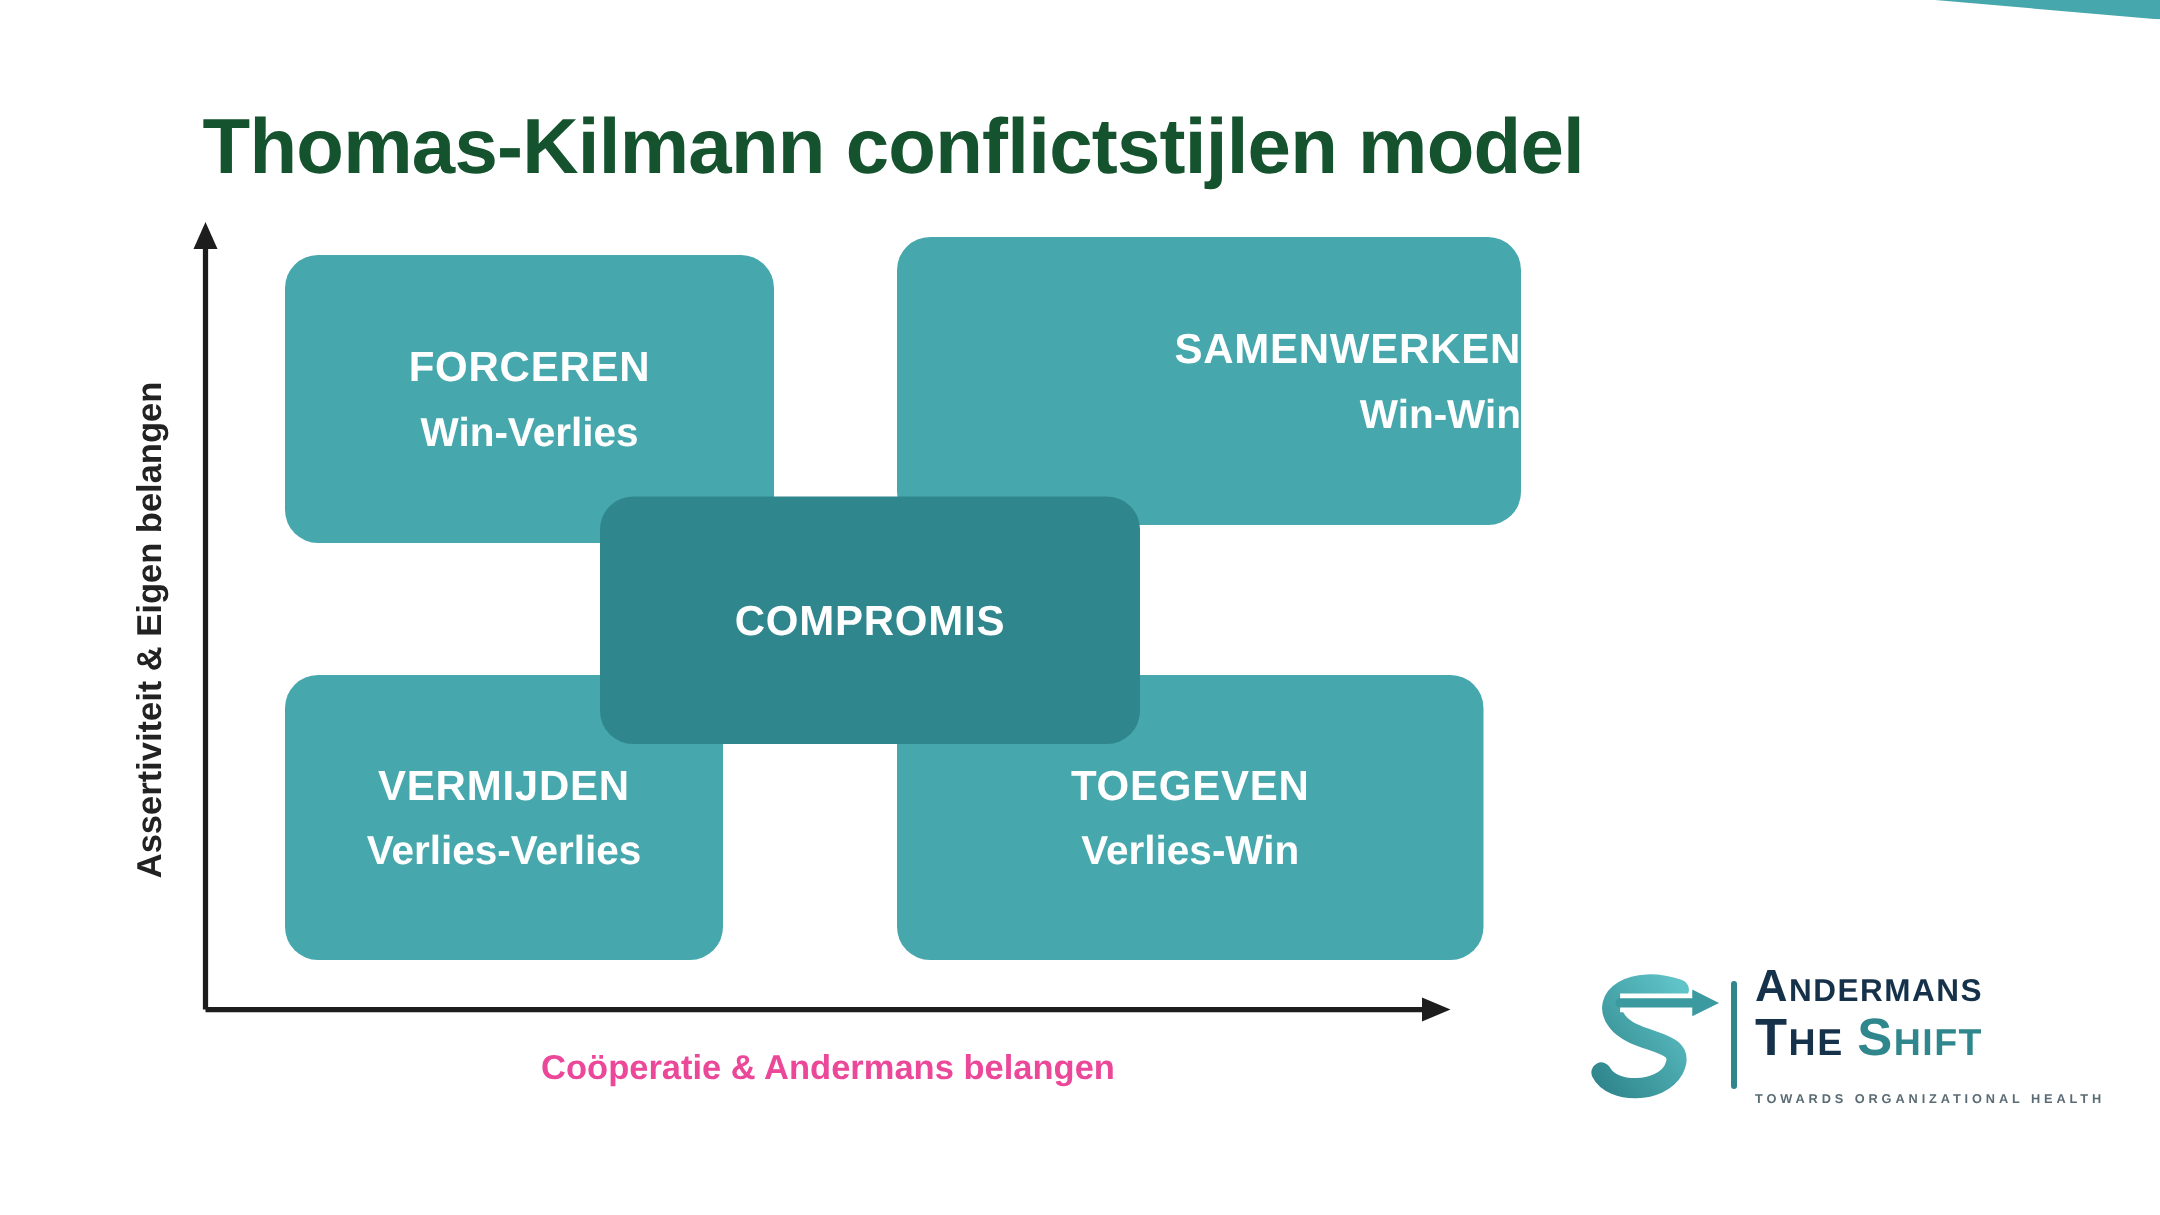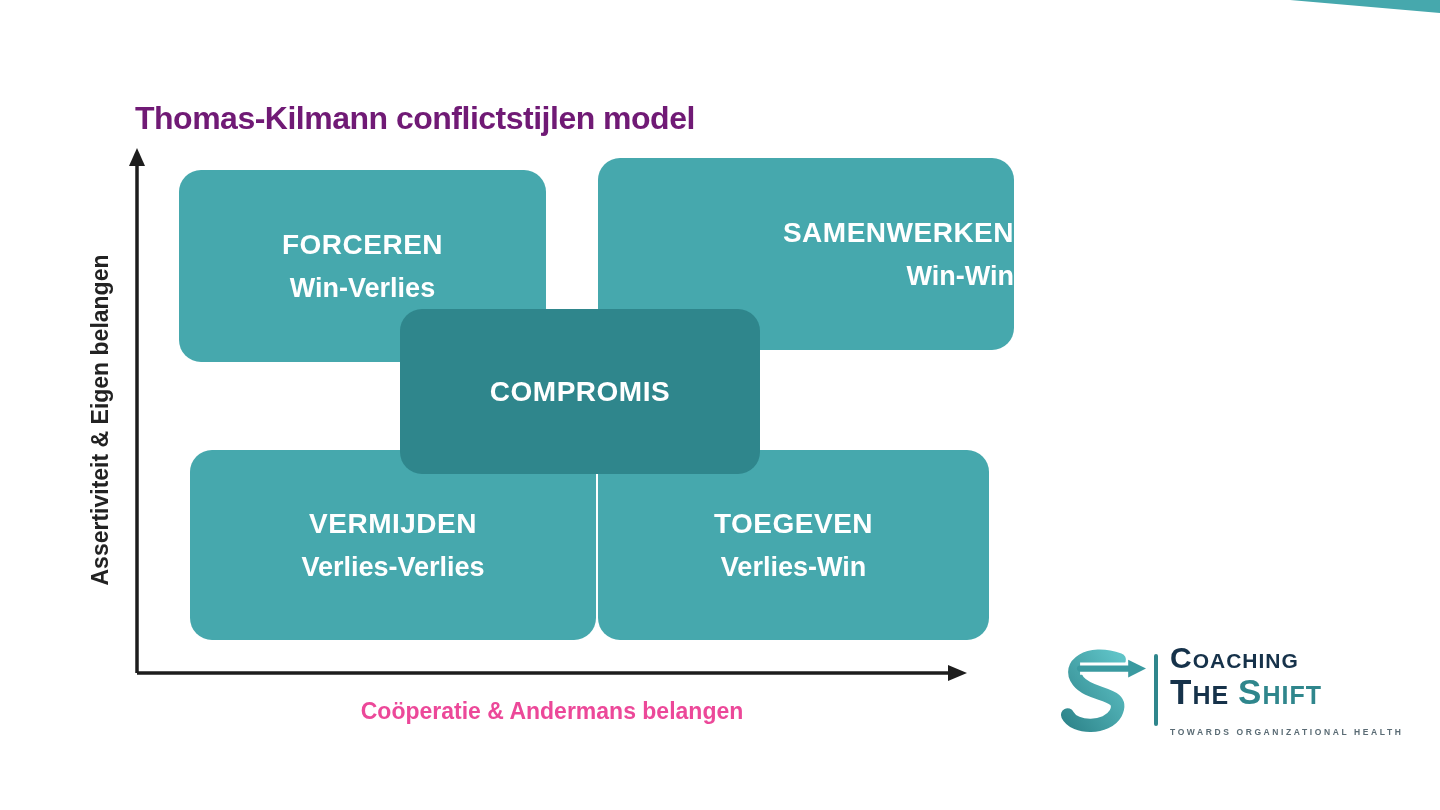--- a/index.html
+++ b/index.html
@@ -22,24 +22,24 @@
   .corner-accent {
     position: absolute;
     top: 0; right: 0;
     width: 150px; height: 13px;
     background: var(--quadrant);
     clip-path: polygon(0 0, 100% 0, 100% 100%);
   }
 
   .title {
     position: absolute;
-    left: 135px; top: 100px;
-    font-size: 32px;
+    left: 135px; top: 68px;
+    font-size: 52px;
     font-weight: 700;
-    color: #701a75;
+    color: #14532d;
     letter-spacing: -0.5px;
   }
 
   .axes {
     position: absolute;
     left: 110px; top: 140px;
     width: 880px; height: 580px;
   }
 
   .y-label {
@@ -71,26 +71,26 @@
     display: flex;
     flex-direction: column;
     align-items: center;
     justify-content: center;
     gap: 12px;
     text-align: center;
   }
   .box .box-name   { font-size: 28px; font-weight: 700; letter-spacing: 0.5px; }
   .box .box-outcome{ font-size: 27px; font-weight: 700; }
 
-  .box.tl { left: 179px; top: 170px; width: 367px; height: 192px; }
+  .box.tl { left: 190px; top: 170px; width: 326px; height: 192px; }
   .box.tr { left: 598px; top: 158px; width: 416px; height: 192px; align-items: flex-end; }
-  .box.bl { left: 190px; top: 450px; width: 406px; height: 190px; }
+  .box.bl { left: 190px; top: 450px; width: 292px; height: 190px; }
   .box.br { left: 598px; top: 450px; width: 391px; height: 190px; }
   .box.center {
-    left: 400px; top: 309px; width: 360px; height: 165px;
+    left: 400px; top: 331px; width: 360px; height: 165px;
     background: var(--center);
     z-index: 2;
     text-align: center;
   }
 
   .logo {
     position: absolute;
     left: 1048px; top: 642px;
     display: flex;
     align-items: center;
@@ -178,21 +178,21 @@
           <stop offset="1" stop-color="#5fc3c7"></stop>
         </linearGradient>
       </defs>
       <path d="M80 16 C45 4 20 22 34 40 C48 58 88 52 76 76 C66 94 30 94 22 78" fill="none" stroke="url(#tealgrad)" stroke-width="15" stroke-linecap="round"></path>
       <line x1="36" y1="26" x2="90" y2="26" stroke="#ffffff" stroke-width="14"></line>
       <line x1="36" y1="26" x2="90" y2="26" stroke="#3a9aa0" stroke-width="7" stroke-linecap="round"></line>
       <polygon points="90,16 110,26 90,36" fill="#3a9aa0"></polygon>
     </svg>
     <div class="logo-divider"></div>
     <div class="logo-text">
-      <div class="logo-line1">Coaching</div>
+      <div class="logo-line1">Andermans</div>
       <div class="logo-line2">
         <span class="the">The</span><span class="shift">Shift</span>
       </div>
       <div class="logo-tagline">TOWARDS ORGANIZATIONAL HEALTH</div>
     </div>
   </div>
 
 </div>
 
 </body></html>

